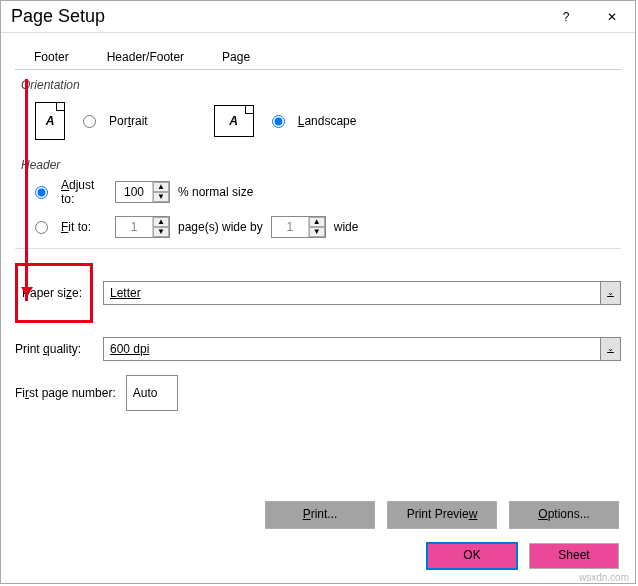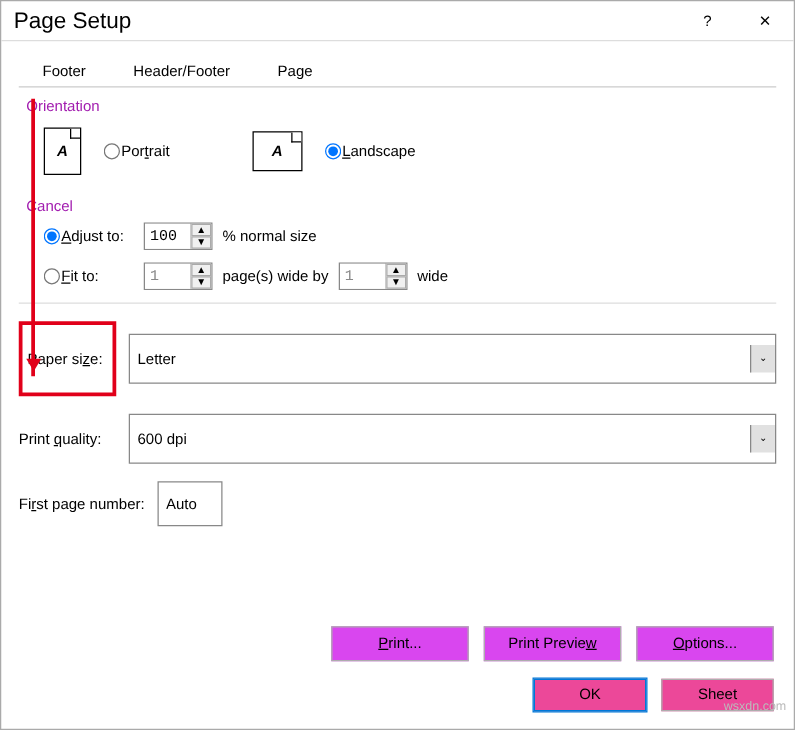--- a/index.html
+++ b/index.html
@@ -6,48 +6,48 @@
     body { margin: 0; background: #fff; width: 638px; height: 586px; }
     .dialog { width: 636px; height: 584px; border: 1px solid #aaa; background: #fff; position: relative; }
     .titlebar { height: 32px; display: flex; align-items: center; padding: 0 0 0 10px; border-bottom: 1px solid #ddd; }
     .titlebar .title { flex: 1; font-size: 18px; }
     .titlebar .help, .titlebar .close { width: 46px; height: 32px; display: flex; align-items: center; justify-content: center; font-size: 14px; }
     .body { padding: 10px 14px 0 14px; }
     .tabs { display: flex; border-bottom: 1px solid #ccc; }
     .tab { padding: 6px 18px; border: 1px solid transparent; border-bottom: none; margin-bottom: -1px; }
     .tab.active { background: #fff; border-color: #ccc; border-bottom: 1px solid #fff; outline: 1px dotted #555; outline-offset: -4px; }
     .red-box { border: 3px solid #e1001a; }
-    .group-label { margin: 8px 0 6px 6px; color: #a21caf; }
+    .group-label { margin: 8px 0 6px 6px; color: #404040; font-style: italic; }
     .orientation-row { display: flex; align-items: center; gap: 18px; padding: 4px 0 10px 20px; }
     .page-ico { width: 32px; height: 38px; border: 1px solid #000; display: flex; align-items: center; justify-content: center; font-family: "Times New Roman", serif; font-size: 20px; font-weight: bold; font-style: italic; position: relative; }
     .page-ico.portrait { width: 30px; height: 38px; }
     .page-ico.landscape { width: 40px; height: 32px; }
     .page-ico .dogear { position: absolute; top: 0; right: 0; width: 8px; height: 8px; background: #fff; border-left: 1px solid #000; border-bottom: 1px solid #000; }
-    .radio-item { display: flex; gap: 1px; cursor: default; }
+    .radio-item { display: flex; align-items: center; gap: 13px; cursor: default; }
     .radio-item input { margin: 0; }
     .u { text-decoration: underline; }
     .scaling { padding-left: 20px; }
     .scaling-row { display: flex; align-items: center; gap: 8px; margin-bottom: 10px; }
     .spinner { display: flex; align-items: center; border: 1px solid #888; height: 22px; background: #fff; }
-    .spinner input { border: none; width: 36px; height: 20px; padding: 0 4px; text-align: left; outline: none; font-family: Liberation Mono, monospace; }
+    .spinner input { border: none; width: 36px; height: 20px; padding: 0 4px; text-align: center; outline: none; }
     .spinner input:disabled { background: #fff; color: #888; }
     .spinner .spins { display: flex; flex-direction: column; border-left: 1px solid #ccc; }
     .spinner .sp { width: 16px; height: 10px; display: flex; align-items: center; justify-content: center; border: 1px solid #aaa; background: #f0f0f0; }
     .hr { border-top: 1px solid #ddd; margin: 8px 0 14px 0; }
     .form-row { display: flex; align-items: center; gap: 10px; margin-bottom: 14px; }
     .form-row label { min-width: 78px; }
-    .select { flex: 1; height: 40px; border: 1px solid #888; display: flex; align-items: center; justify-content: space-between; padding: 0 0 0 6px; background: #fff; }
+    .select { flex: 1; height: 24px; border: 1px solid #888; display: flex; align-items: center; justify-content: space-between; padding: 0 0 0 6px; background: #fff; text-decoration: underline; }
     .select .btn { width: 20px; height: 22px; background: #e1e1e1; border-left: 1px solid #888; display: flex; align-items: center; justify-content: center; }
     .small-input { border: 1px solid #888; height: 36px; padding: 2px 6px; width: 52px; background:#fff; }
     .action-row { position: absolute; right: 16px; bottom: 54px; display: flex; gap: 12px; }
-    .btn-std { min-width: 110px; height: 28px; background: #d946ef; border: 1px solid #adadad; text-align: center; padding-top: 5px; }
+    .btn-std { min-width: 110px; height: 28px; background: #a3a3a3; border: 1px solid #adadad; text-align: center; padding-top: 5px; }
     .footer { position: absolute; right: 16px; bottom: 14px; display: flex; gap: 12px; }
     .btn-foot { width: 90px; height: 26px; background: #ec4899; border: 1px solid #adadad; text-align: center; padding-top: 4px; }
     .btn-foot.primary { border: 1px solid #0078d7; outline: 1px solid #0078d7; }
-    .watermark { position: absolute; right: 6px; bottom: 12px; color: #bbb; font-size: 10px; }
+    .watermark { position: absolute; right: 6px; bottom: 0; color: #bbb; font-size: 10px; }
     .annot-arrow { position: absolute; top: 78px; left: 24px; height: 222px; border-left: 3px solid #e1001a; }
     .annot-arrow::after { content: ""; position: absolute; bottom: -2px; left: -7px; border: 6px solid transparent; border-top: 10px solid #e1001a; }
     .chev { display: inline-block; font-size: 8px; line-height: 1; }
     .paper-label-box { border: 3px solid #e1001a; padding: 20px 4px; }
   </style>
 </head>
 <body>
 
 <div class="dialog">
 
@@ -84,21 +84,21 @@
       <div class="page-ico landscape">
           <span>A</span>
           <div class="dogear"></div>
         </div>
       <label class="radio-item">
         <input type="radio" name="orient" checked="" style="">
         <span><span class="u">L</span>andscape</span>
       </label>
     </div>
 
-    <div class="group-label">Cancel</div>
+    <div class="group-label">Header</div>
     <div class="scaling">
       <div class="scaling-row">
         <label class="radio-item" style="width:72px">
           <input type="radio" name="scale" checked="" style="">
           <span><span class="u">A</span><span>djust to:</span></span>
         </label>
         <div class="spinner">
           <input value="100" style="">
           <div class="spins">
               <div class="sp">

